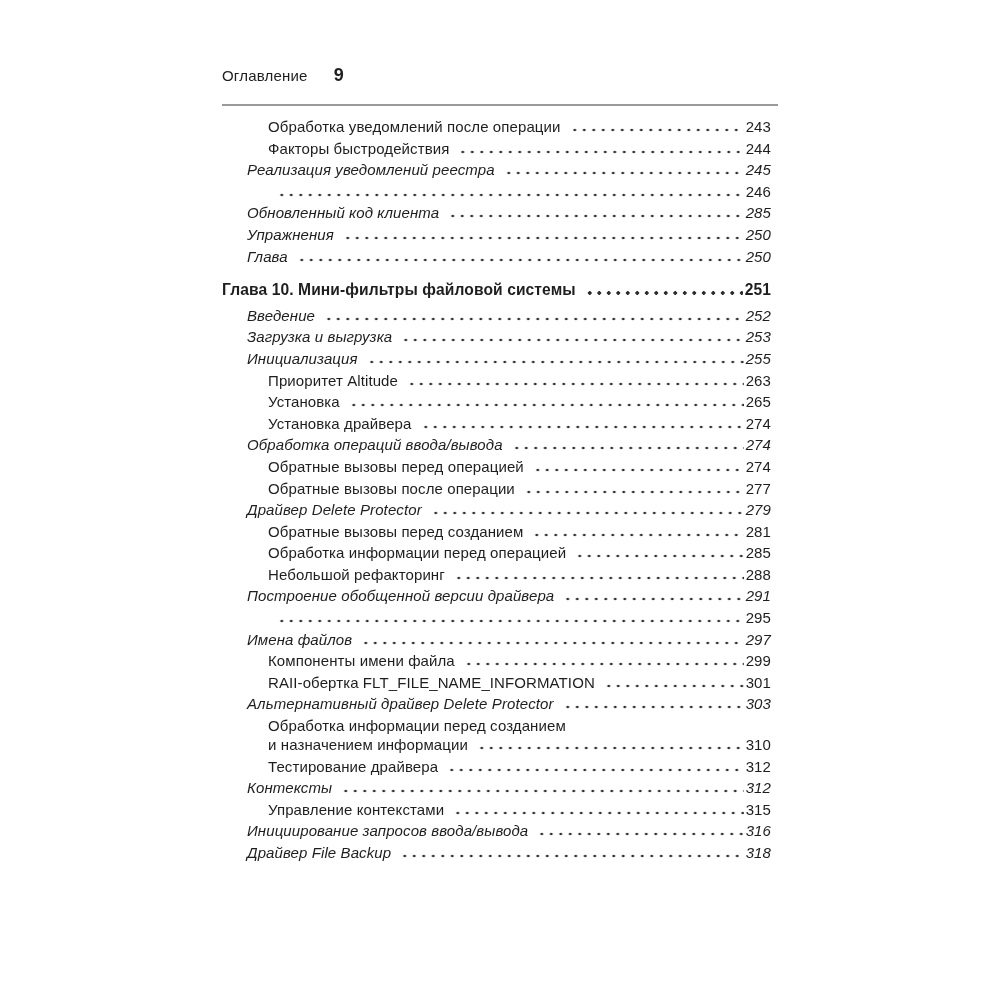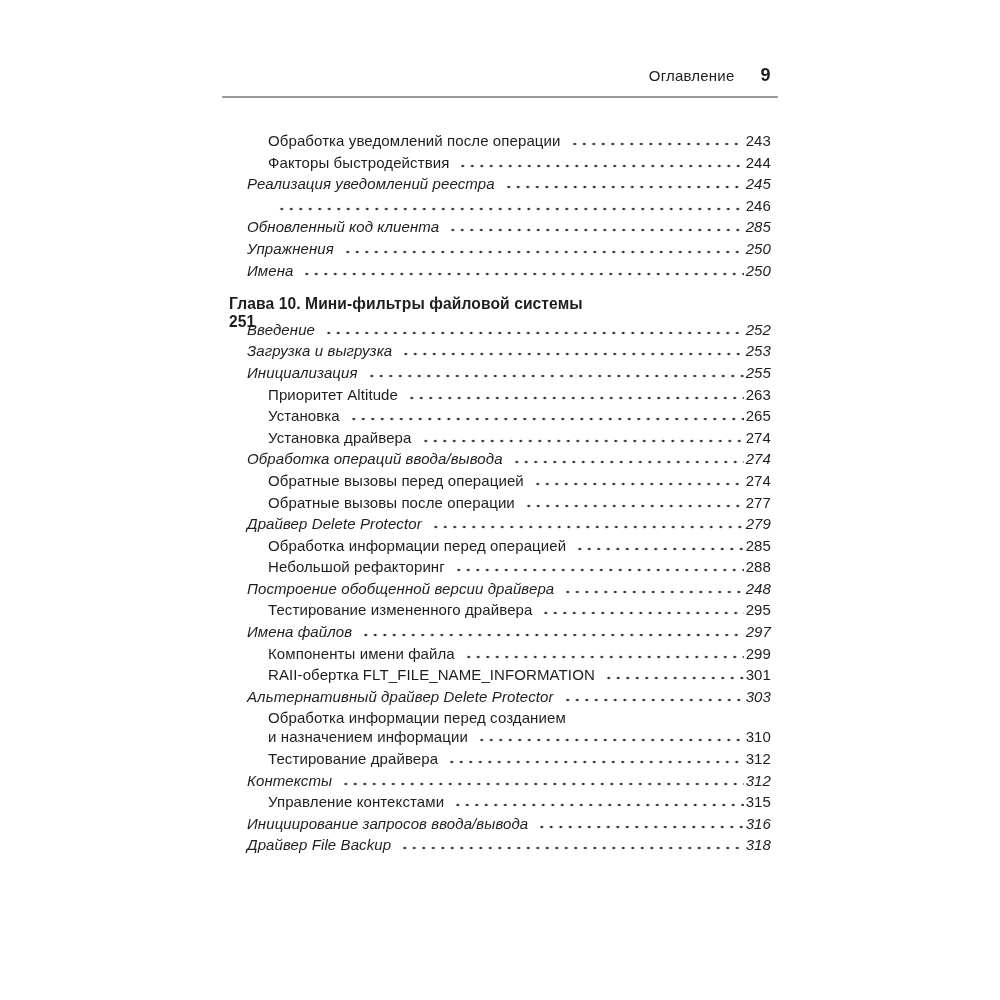--- a/index.html
+++ b/index.html
@@ -15,51 +15,49 @@
     width: 1000px; height: 1000px;
     background: #ffffff;
   }
   .content {
     position: absolute;
     left: 222px; top: 66px;
     width: 556px;
   }
   .header {
     display: flex;
-    justify-content: flex-end;
     align-items: baseline;
     line-height: 19px;
-    padding-bottom: 11px;
+    padding-bottom: 19px;
     border-bottom: 2.5px solid var(--rule, #9a9a9a);
   }
   .htitle { font-size: 15px; letter-spacing: 0.2px; }
   .hpage {
     font-size: 18px;
     font-weight: bold;
     margin-left: 26px;
     padding-right: 7px;
     letter-spacing: 0.5px;
   }
-  .toc { margin-top: 34px; }
+  .toc { margin-top: 12px; }
   .row {
     display: flex;
     align-items: baseline;
     height: 21.6px;
     font-size: 15px;
     letter-spacing: 0.1px;
     white-space: nowrap;
   }
   .lvl0 { padding-left: 0; }
   .lvl1 { padding-left: 25px; font-style: italic; }
   .lvl2 { padding-left: 46px; }
   .row.chapter {
     font-weight: bold;
     font-size: 15.6px;
     margin: 12px 0 4px 0;
-    flex-direction: column;
   }
   .row.cont-first { height: 19px; }
   .dots {
     flex: 1;
     min-width: 16px;
     height: 4px;
     margin: 0 2px 0 7px;
     background-image: radial-gradient(circle, var(--dots, #2e2e2e) 1.35px, rgba(255,255,255,0) 1.6px);
     background-size: 9.5px 4px;
     background-repeat: repeat-x;
@@ -107,21 +105,21 @@
           <span class="title">Обновленный код клиента</span>
           <span class="dots"></span>
           <span class="pnum">285</span>
         </div>
         <div class="row lvl1">
           <span class="title">Упражнения</span>
           <span class="dots"></span>
           <span class="pnum">250</span>
         </div>
         <div class="row lvl1">
-          <span class="title">Имена</span>
+          <span class="title">Глава</span>
           <span class="dots"></span>
           <span class="pnum">250</span>
         </div>
         <div class="row lvl0 chapter">
           <span class="title">Глава 10. Мини-фильтры файловой системы</span>
           <span class="dots"></span>
           <span class="pnum">251</span>
         </div>
         <div class="row lvl1">
           <span class="title">Введение</span>
@@ -167,36 +165,40 @@
           <span class="title">Обратные вызовы после операции</span>
           <span class="dots"></span>
           <span class="pnum">277</span>
         </div>
         <div class="row lvl1">
           <span class="title">Драйвер Delete Protector</span>
           <span class="dots"></span>
           <span class="pnum">279</span>
         </div>
         <div class="row lvl2">
+          <span class="title">Обратные вызовы перед созданием</span>
+          <span class="dots"></span>
+          <span class="pnum">281</span>
+        </div>
+        <div class="row lvl2">
           <span class="title">Обработка информации перед операцией</span>
           <span class="dots"></span>
           <span class="pnum">285</span>
         </div>
         <div class="row lvl2">
           <span class="title">Небольшой рефакторинг</span>
           <span class="dots"></span>
           <span class="pnum">288</span>
         </div>
         <div class="row lvl1">
           <span class="title">Построение обобщенной версии драйвера</span>
           <span class="dots"></span>
-          <span class="pnum">248</span>
-        </div>
-        <div class="row lvl2">
-          <span class="title">Тестирование измененного драйвера</span>
+          <span class="pnum">291</span>
+        </div>
+        <div class="row lvl2">
           <span class="dots"></span>
           <span class="pnum">295</span>
         </div>
         <div class="row lvl1">
           <span class="title">Имена файлов</span>
           <span class="dots"></span>
           <span class="pnum">297</span>
         </div>
         <div class="row lvl2">
           <span class="title">Компоненты имени файла</span>

